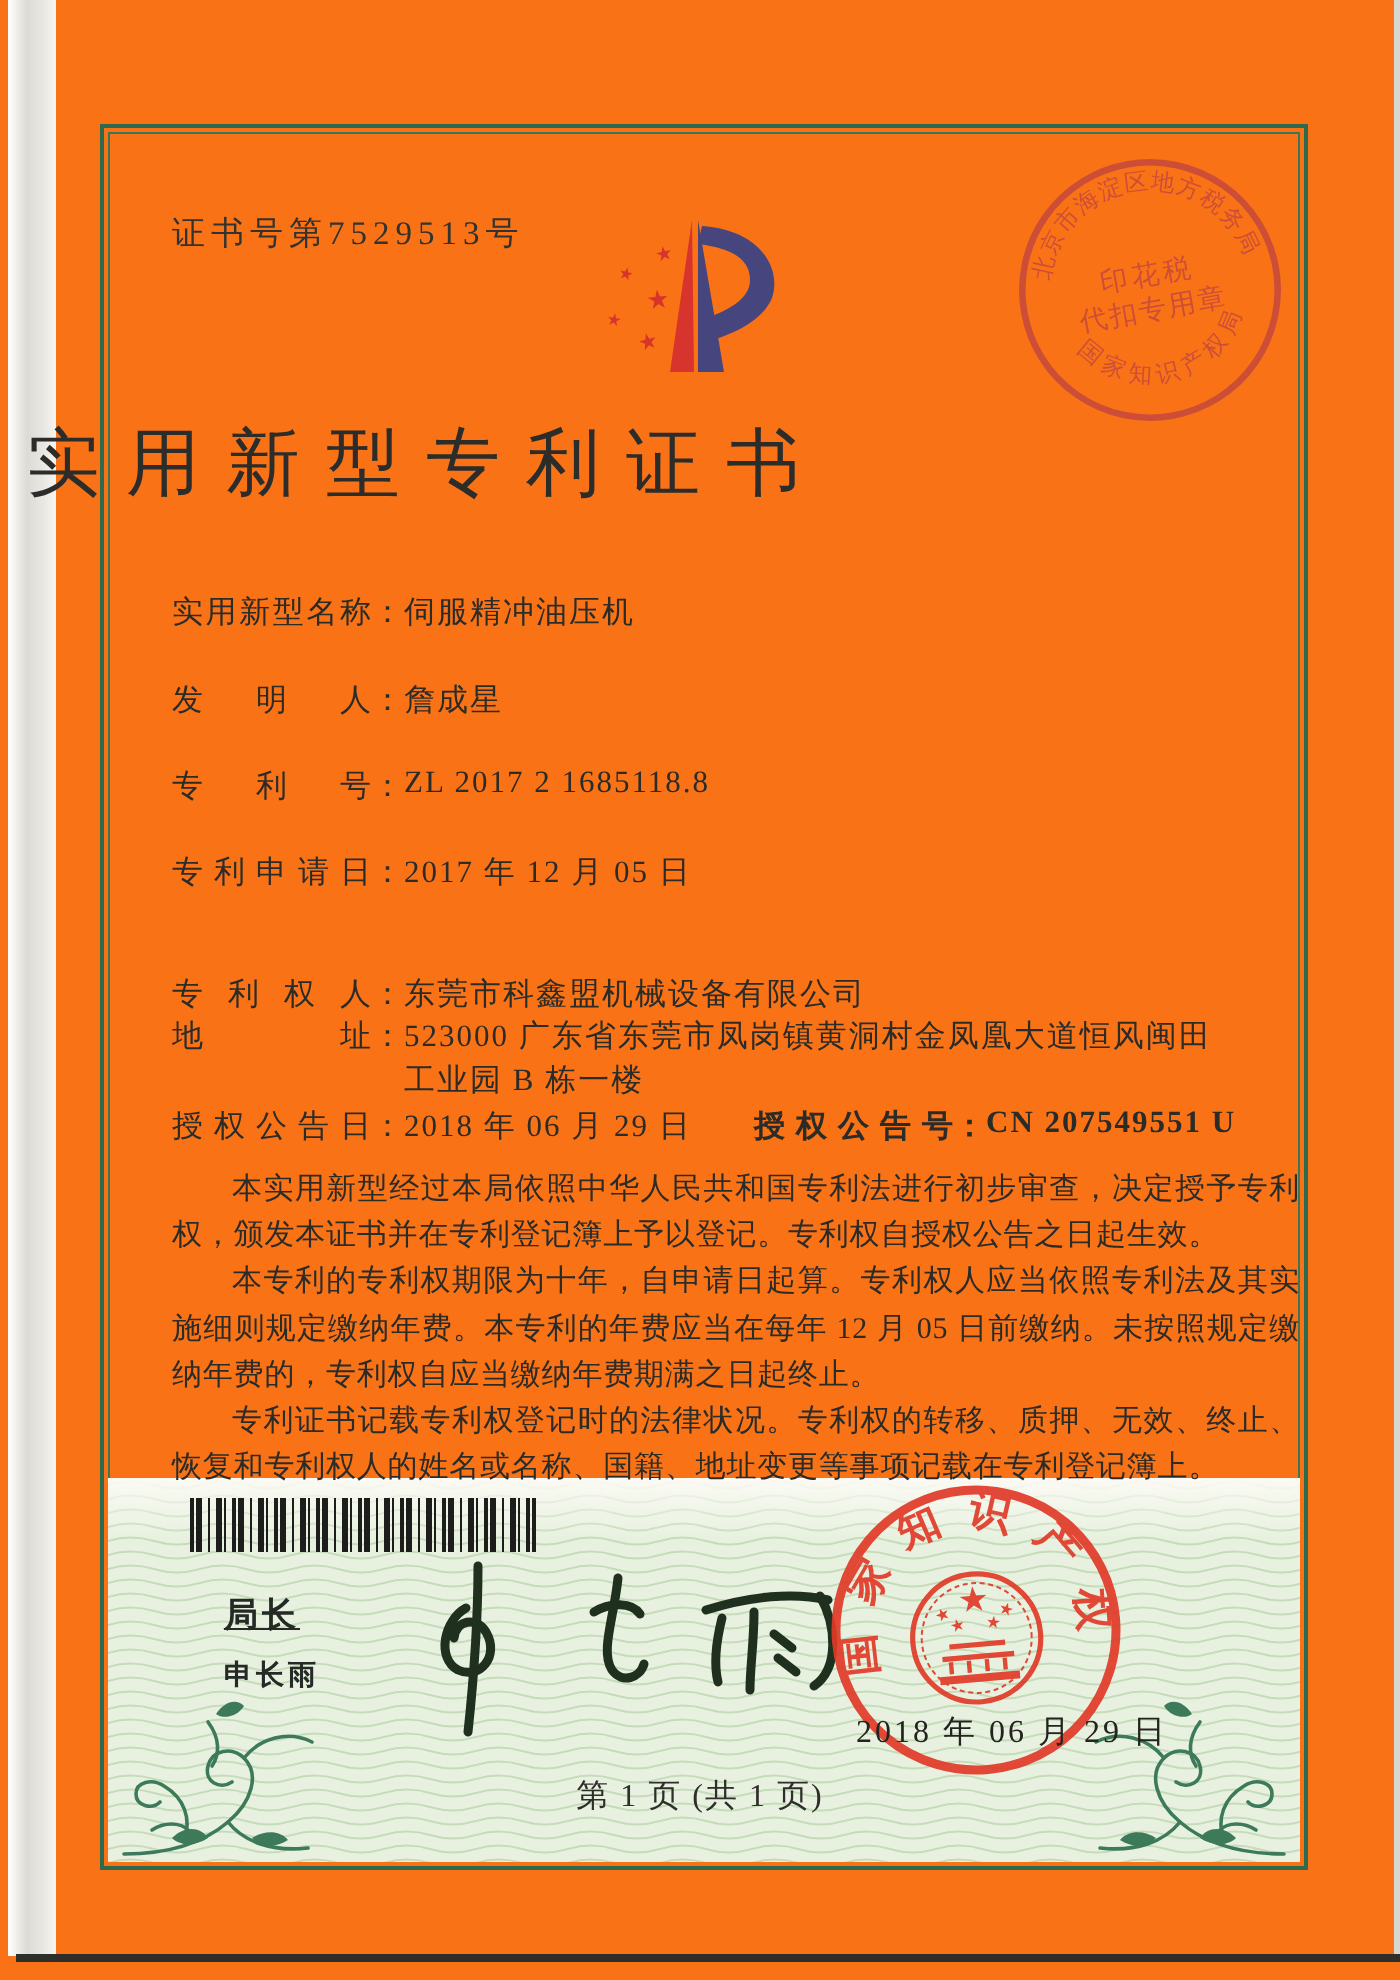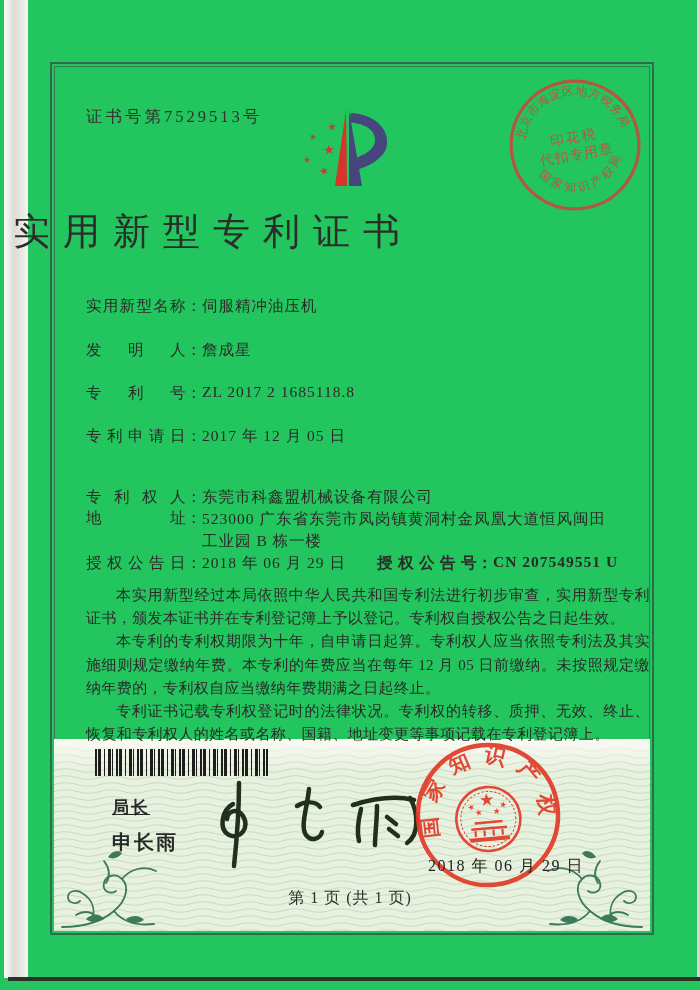--- a/index.html
+++ b/index.html
@@ -1,19 +1,19 @@
 <!DOCTYPE html>
 <html><head>
 <meta charset="utf-8">
 <style>
   * { margin:0; padding:0; box-sizing:border-box; }
   html,body { width:700px; height:990px; }
   body { font-family:"Liberation Serif","DejaVu Serif",serif; background:#ffffff; position:relative; overflow:hidden; }
 
-  .page { position:absolute; left:0; top:0; width:700px; height:990px; background:#22c55e; }
+  .page { position:absolute; left:0; top:0; width:700px; height:990px; background:#f97316; }
 
   
   .scan-left-edge { position:absolute; left:4px; top:0; width:24px; height:978px;
     background:linear-gradient(90deg,#ffffff, #dcdbd5 40%, #e9e8e2 75%, #f7f6f0); }
   .scan-bottom-edge { position:absolute; left:8px; top:977px; width:692px; height:4px; background:#2e2e2b; }
   .scan-right-edge { position:absolute; right:0; top:0; width:3px; height:978px; background:#d7d6d0; }
 
   
   .frame { position:absolute; left:50px; top:62px; width:604px; height:873px;
     border:2.5px solid #2f6a4e; }
@@ -61,21 +61,21 @@
     background:repeating-linear-gradient(90deg,
       #1d1d1b 0 2px, transparent 2px 3px,
       #1d1d1b 3px 6px, transparent 6px 9px,
       #1d1d1b 9px 10px, transparent 10px 13px,
       #1d1d1b 13px 16px, transparent 16px 17px,
       #1d1d1b 17px 18px, transparent 18px 21px); }
 
   .sig-title { position:absolute; left:112px; top:796px; font-family:"Liberation Sans","DejaVu Sans",sans-serif;
     font-size:17px; font-weight:600; color:#262a26; letter-spacing:2px;text-decoration:underline; }
   .sig-name  { position:absolute; left:112px; top:829px; font-family:"Liberation Sans","DejaVu Sans",sans-serif;
-    font-size:20px; font-weight:600; color:#262a26; letter-spacing:2px; }
+    font-size:14px; font-weight:600; color:#262a26; letter-spacing:2px; }
   .signature { position:absolute; left:205px; top:776px; width:228px; height:96px; }
 
   .office-seal { position:absolute; left:412px; top:739px; width:152px; height:152px; transform:rotate(-5deg); opacity:.92; }
   .seal-date { position:absolute; left:428px; top:856px; font-size:16px; color:#23231f; letter-spacing:1.5px; z-index:5; }
 
   .footer-page { position:absolute; left:0; top:888px; width:100%; text-align:center;
     font-size:16px; color:#2e2e2b; letter-spacing:1px; }
 
   svg text { font-family:"Liberation Serif","DejaVu Serif",serif; }
 </style>
@@ -194,21 +194,21 @@
     </div>
     <div class="frow frow-r6">
       <span class="flabel">授权公告日</span><span class="fcolon">：</span><span class="fvalue">2018 年 06 月 29 日</span>
       <span class="grant-no">
         <span class="flabel">授权公告号</span><span class="fcolon">：</span><span class="fvalue">CN 207549551 U</span>
       </span>
     </div>
   </div>
 
   <div class="body-text">
-    <p>本实用新型经过本局依照中华人民共和国专利法进行初步审查，实用新型专利证书，颁发本证书并在专利登记簿上予以登记。专利权自授权公告之日起生效。</p>
+    <p>本实用新型经过本局依照中华人民共和国专利法进行初步审查，决定授予专利权，颁发本证书并在专利登记簿上予以登记。专利权自授权公告之日起生效。</p>
     <p>本专利的专利权期限为十年，自申请日起算。专利权人应当依照专利法及其实施细则规定缴纳年费。本专利的年费应当在每年 12 月 05 日前缴纳。未按照规定缴纳年费的，专利权自应当缴纳年费期满之日起终止。</p>
     <p>专利证书记载专利权登记时的法律状况。专利权的转移、质押、无效、终止、恢复和专利权人的姓名或名称、国籍、地址变更等事项记载在专利登记簿上。</p>
   </div>
 
   <div class="barcode"></div>
 
   <div class="sig-title">局长</div>
   <div class="sig-name">申长雨</div>
 
   <svg class="signature" viewBox="0 0 228 96">

